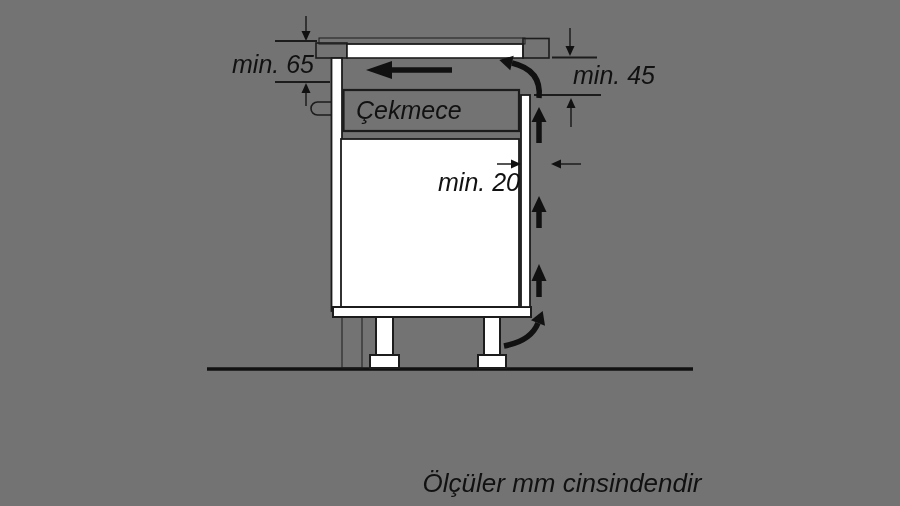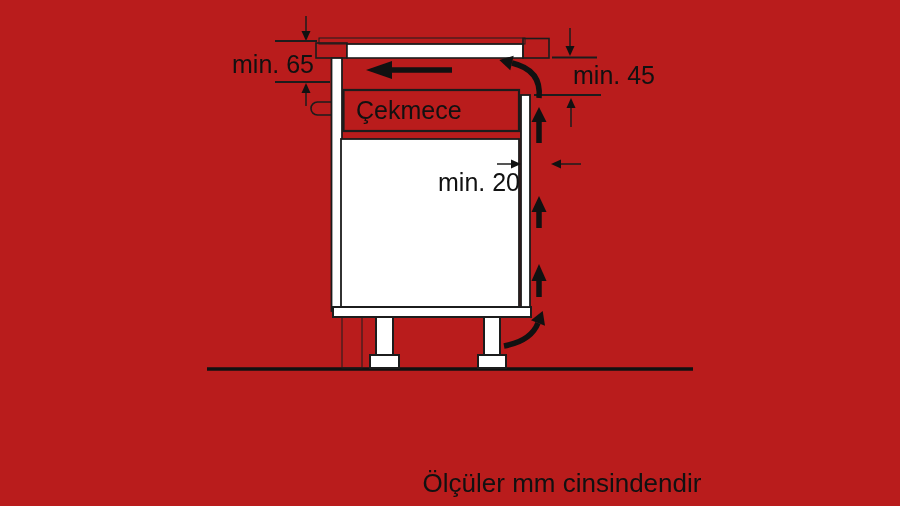--- a/index.html
+++ b/index.html
@@ -1,21 +1,22 @@
 <!DOCTYPE html>
 <html><head>
 <meta charset="utf-8">
 <style>
   html,body { margin:0; padding:0; background:#ffffff; }
   .stage {
     position:relative;
     width:900px; height:506px;
-    background:#b91c1c;
+    background:#737373;
     font-family:"Liberation Sans", sans-serif;
     overflow:hidden;
+    font-style:italic;
   }
   svg text {
     font-family:"Liberation Sans", sans-serif;
     fill:#111111;
   }
   .dim-text  { font-size:25px; }
   .drawer-text { font-size:25px; }
   .caption-text { font-size:26px; }
   .ln   { stroke:#1c1c1c; fill:none; }
   .outlined { stroke:#1c1c1c; fill:#ffffff; }

